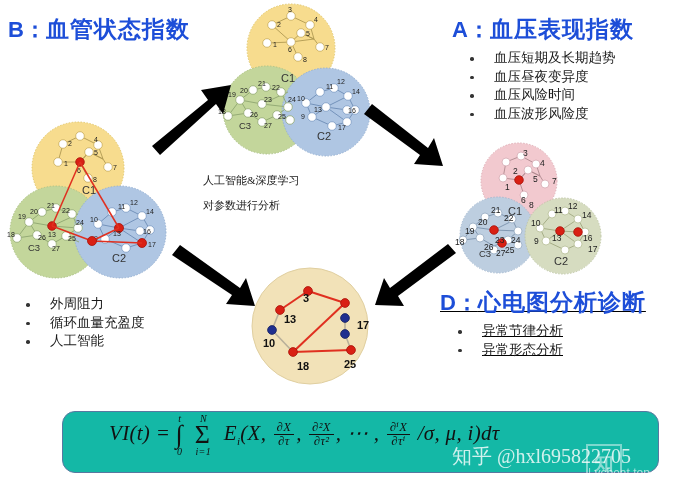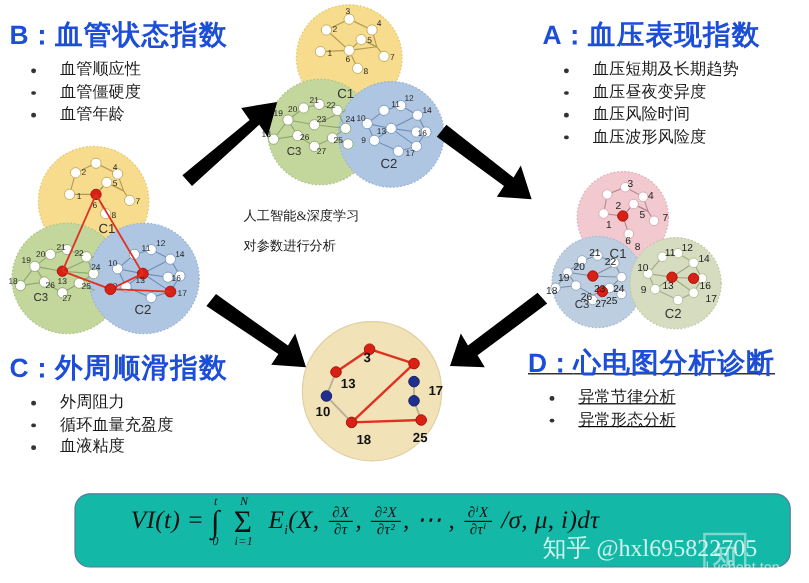--- a/index.html
+++ b/index.html
@@ -553,47 +553,39 @@
       <g>
         <path d="M456,253 L398,296 L404,306 L375,305 L384,278 L390,288 L448,244 Z"></path>
       </g>
     </g>
   </svg>
 
   <div class="block" style="left:8px; top:14px;">
     <div class="blk-head">
       <span class="letter">B：</span><span class="zh">血管状态指数</span>
     </div>
-    <ul class="bullets">
-      <li>血管顺应性</li>
-      <li>血管僵硬度</li>
-      <li>血管年龄</li>
-    </ul>
   </div>
 
   <div class="block" style="left:428px; top:14px;margin-left:24px;">
     <div class="blk-head">
       <span class="letter">A：</span><span class="zh">血压表现指数</span>
     </div>
     <ul class="bullets">
       <li>血压短期及长期趋势</li>
       <li>血压昼夜变异度</li>
       <li>血压风险时间</li>
       <li>血压波形风险度</li>
     </ul>
   </div>
 
   <div class="block" style="left:8px; top:291px;">
-    <div class="blk-head">
-      <span class="letter">C：</span><span class="zh">外周顺滑指数</span>
-    </div>
     <ul class="bullets">
       <li>外周阻力</li>
       <li>循环血量充盈度</li>
-      <li>血液粘度</li>
+      <li>人工智能</li>
     </ul>
   </div>
 
   <div class="block" style="left:440px; top:287px;text-decoration:underline;">
     <div class="blk-head">
       <span class="letter">D：</span><span class="zh">心电图分析诊断</span>
     </div>
     <ul class="bullets">
       <li>异常节律分析</li>
       <li>异常形态分析</li>

